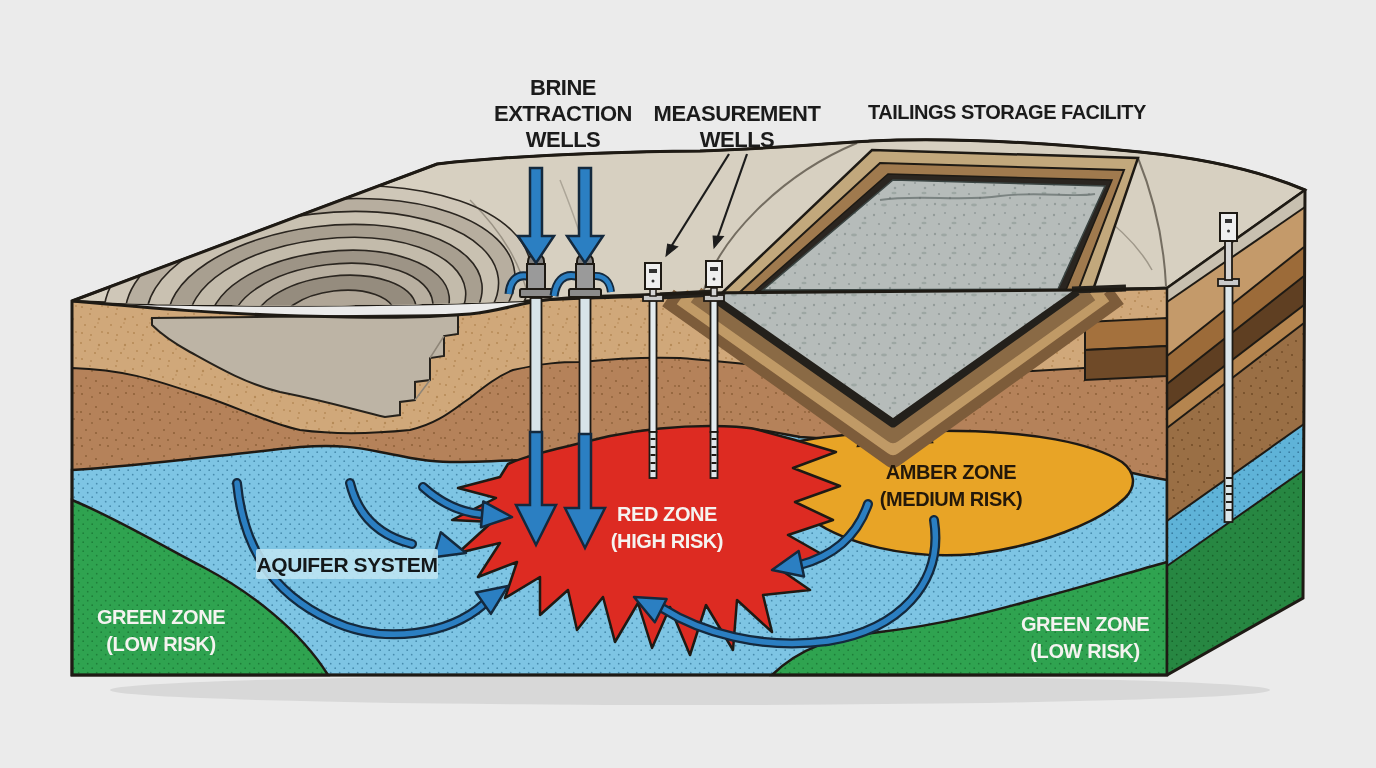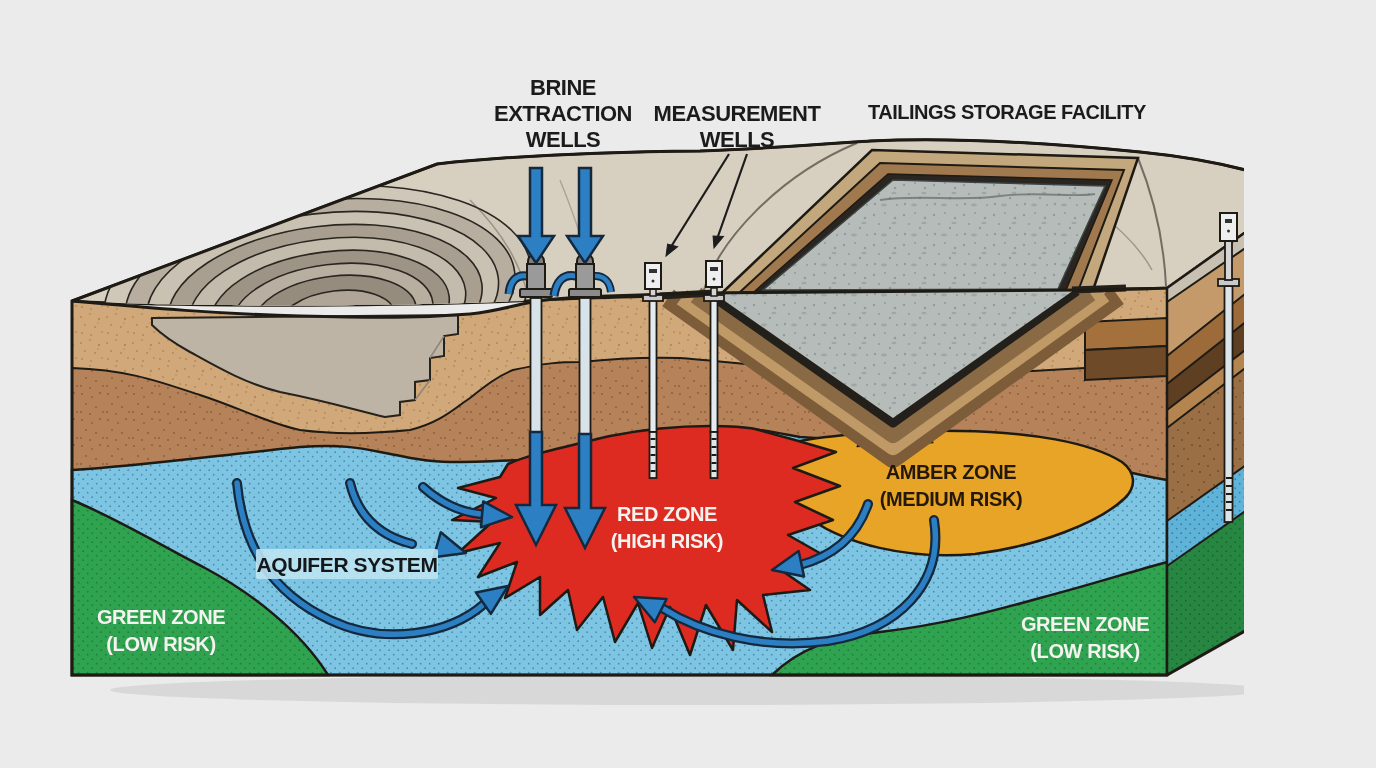--- a/index.html
+++ b/index.html
@@ -1,16 +1,16 @@
 <!DOCTYPE html>
 <html><head>
 <meta charset="utf-8">
 <style>
   html,body{margin:0;padding:0;background:#ebebeb;}
-  .stage{position:relative;width:1244px;height:768px;overflow:hidden;background:#ebebeb;text-align:right;}
+  .stage{position:relative;width:1376px;height:768px;overflow:hidden;background:#ebebeb;text-align:right;}
   svg{display:block;}
   text{font-family:"Liberation Sans","DejaVu Sans",sans-serif;font-weight:bold;}
   .lbl-top{font-size:22px;fill:#1b1b1b;letter-spacing:-0.5px;}
   .lbl-zone{font-size:20px;letter-spacing:-0.4px;}
   .lbl-white{fill:#f5f3f0;}
   .lbl-dark{fill:#23180a;}
   .lbl-aquifer{font-size:21px;fill:#14181a;letter-spacing:-0.4px;}
   .mid{text-anchor:middle;}
 </style>
 </head>

